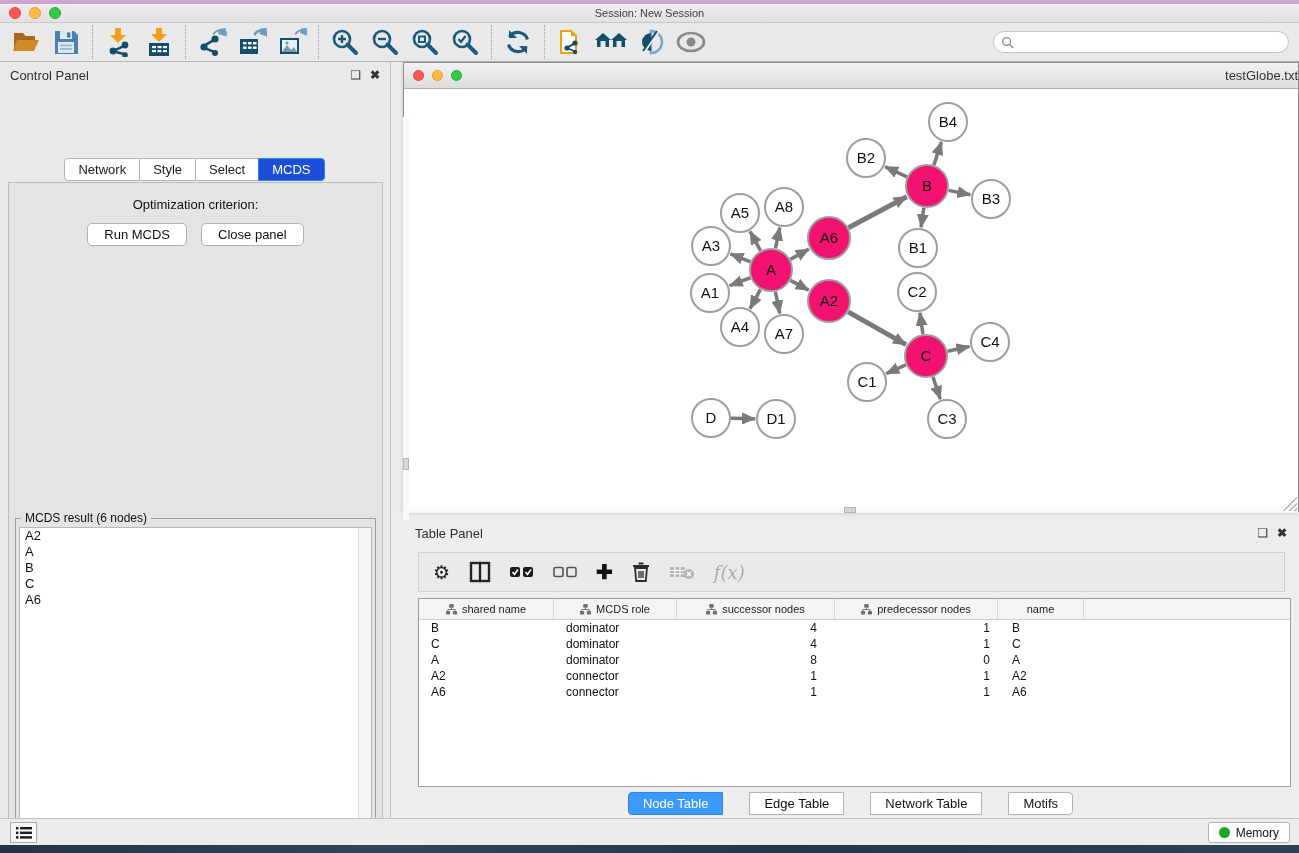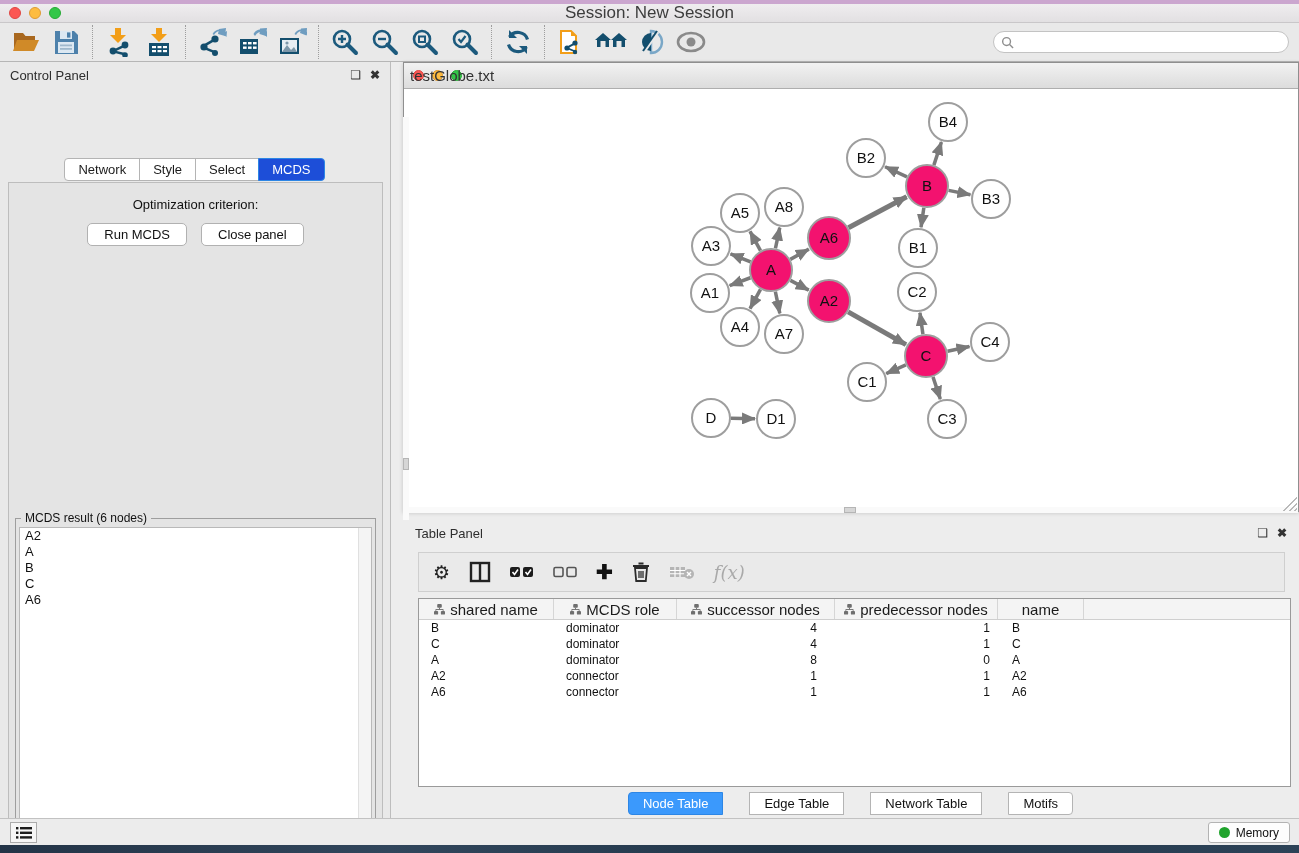--- a/index.html
+++ b/index.html
@@ -14,21 +14,21 @@
   
   .titlebar { position:absolute; left:0; top:4px; width:1299px; height:19px;
     background:linear-gradient(#efedef,#e2e0e2); border-bottom:1px solid #c9c7c9;
     display:flex; align-items:center; }
   .tl-dot { width:12px; height:12px; border-radius:50%; margin-left:8px; display:inline-block; }
   .tl-dot:first-child { margin-left:9px; }
   .dot-red { background:#fc5753; border:1px solid #df4744; }
   .dot-yellow { background:#fdbc40; border:1px solid #de9b35; }
   .dot-green { background:#33c748; border:1px solid #27aa35; }
   .titlebar-title { position:absolute; left:0; right:0; text-align:center;
-    font-size:17px; color:#3d3d3d; }
+    font-size:11px; color:#3d3d3d; }
 
   
   .toolbar { position:absolute; left:0; top:23px; width:1299px; height:39px;
     background:#e9e9e9; border-bottom:1px solid #b6b6b6;
     display:flex; align-items:center; padding-left:6px; }
   .tbtn { width:40px; height:34px; display:flex; align-items:center; justify-content:center; }
   .tsep { width:1px; height:34px; border-left:1px dotted #9d9d9d; margin:0 6px; }
   .search-wrap { position:absolute; right:10px; top:8px; width:296px; height:22px;
     background:#fff; border:1px solid #c3c3c3; border-radius:11px;
     display:flex; align-items:center; padding-left:7px; }
@@ -72,21 +72,21 @@
   .result-scroll { position:absolute; right:0; top:0; width:13px; bottom:0; background:#f4f4f4;
     border-left:1px solid #e0e0e0; }
   .result-item { font-size:13px; color:#111; padding-left:5px; line-height:16px; }
 
   
   .net-window { position:absolute; left:403px; top:62px; width:896px; height:450px;
     background:#fff; border:1px solid #8f8f8f; box-shadow:0 1px 4px rgba(0,0,0,.18); }
   .net-titlebar { height:26px; background:linear-gradient(#f2f2f2,#dcdcdc);
     border-bottom:1px solid #aeaeae; position:relative; display:flex; align-items:center; }
   .net-titlebar .tl-dot { width:11px; height:11px; }
-  .net-title { position:absolute; left:6px; right:0; text-align:left; font-size:15px; color:#333; }
+  .net-title { position:absolute; left:6px; right:0; text-align:right; font-size:13px; color:#333; }
   .net-canvas { position:absolute; left:0; top:27px; width:894px; height:422px; background:#fff; }
   .net-vscroll { position:absolute; left:-1px; top:27px; width:6px; height:422px; background:#fafafa; }
   .net-vthumb { position:absolute; left:0; top:341px; width:6px; height:12px;
     background:#d6d6d6; border:1px solid #b5b5b5; }
   .net-hscroll { position:absolute; left:0; bottom:-1px; height:6px; width:894px; background:#fafafa; }
   .net-hthumb { position:absolute; left:440px; top:0; width:12px; height:6px;
     background:#d6d6d6; border:1px solid #b5b5b5; }
   .resize-grip { position:absolute; right:1px; bottom:1px; width:14px; height:14px;
     background:
       linear-gradient(135deg, transparent 0 48%, #b9b9b9 48% 55%, transparent 55% 68%, #b9b9b9 68% 75%, transparent 75% 88%, #b9b9b9 88% 95%, transparent 95%); }
@@ -98,21 +98,21 @@
     background:#eaeaea; border:1px solid #cfcfcf; display:flex; align-items:center;
     padding-left:14px; gap:19px; }
   .tp-toolbar .ic { display:flex; align-items:center; justify-content:center; }
   .fx-label { font-family:"DejaVu Serif", serif; font-style:italic; font-size:18px; color:#a9a9a9; }
   .gear-glyph { font-size:19px; color:#222; line-height:1; }
   .plus-glyph { font-size:20px; color:#111; font-weight:bold; line-height:1; }
   .data-table { position:absolute; left:15px; top:78px; width:873px; height:189px;
     background:#fff; border:1px solid #9a9a9a; overflow:hidden; }
   .dt-header { display:flex; height:21px; background:#f4f4f4; border-bottom:1px solid #cfcfcf; }
   .dt-hcell { display:flex; align-items:center; justify-content:center; gap:5px;
-    font-size:15px; color:#1b1b1b; border-right:1px solid #d6d6d6; height:100%; }
+    font-size:11px; color:#1b1b1b; border-right:1px solid #d6d6d6; height:100%; }
   .dt-row { display:flex; height:16px; align-items:center; }
   .dt-cell { font-size:12px; color:#111; overflow:hidden; white-space:nowrap; }
   .al { text-align:left; padding-left:12px; }
   .ar { text-align:right; }
   .tp-tabs { position:absolute; left:0; right:0; top:272px; display:flex; justify-content:center;gap:27px; }
   .tp-tab { font-size:13px; color:#111; background:#fff; border:1px solid #b4b4b4;
     padding:3px 14px; margin-left:-1px; }
   .tp-tab:first-child { border-radius:4px 0 0 4px; }
   .tp-tab:last-child { border-radius:0 4px 4px 0; }
   .tp-tab.selected { background:#3b99fc; border-color:#2d86e5; color:#fff; }

